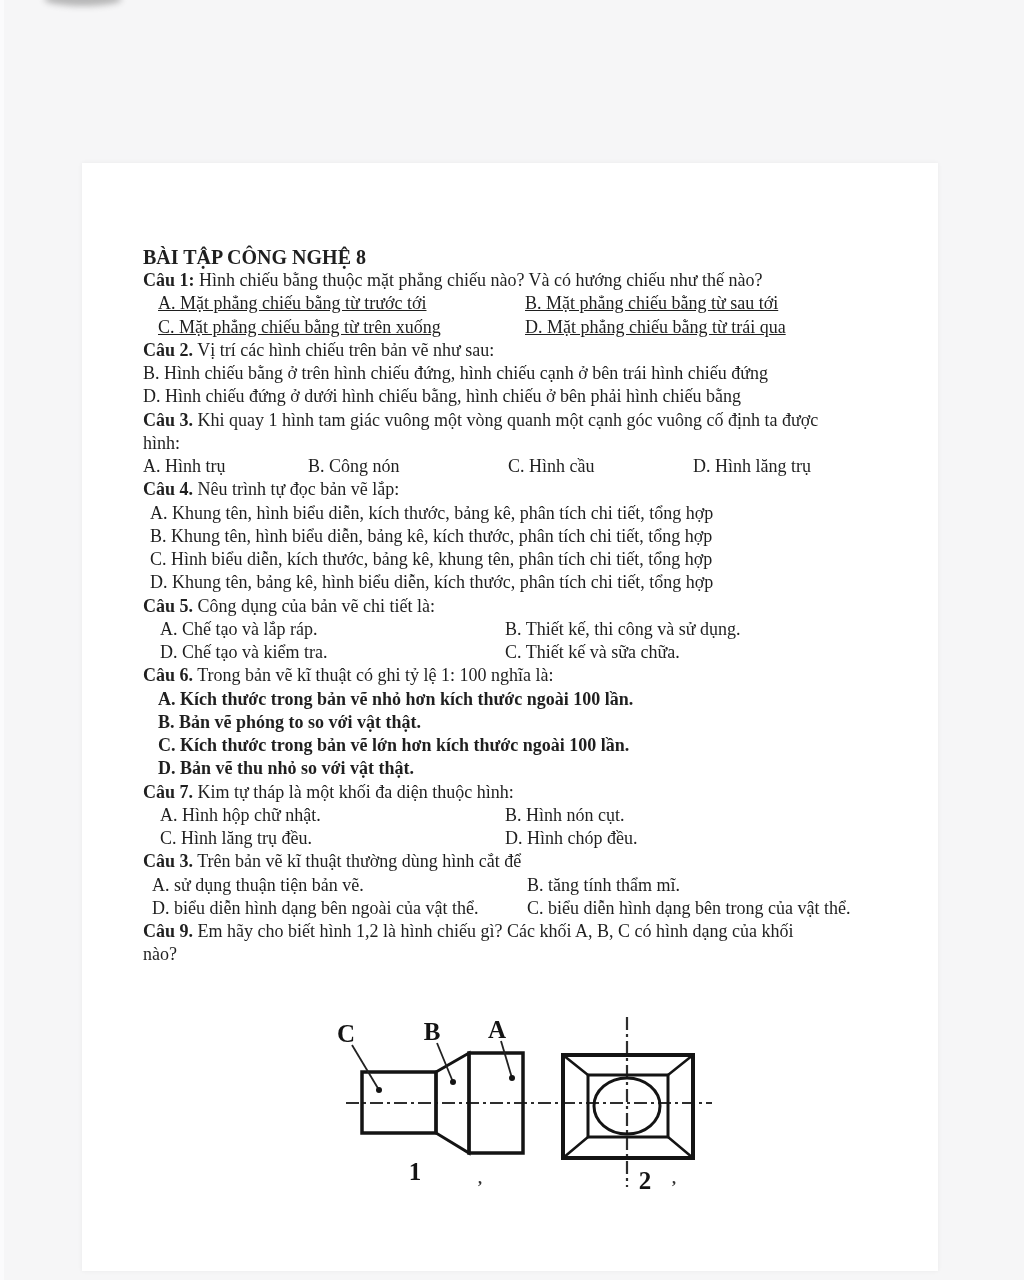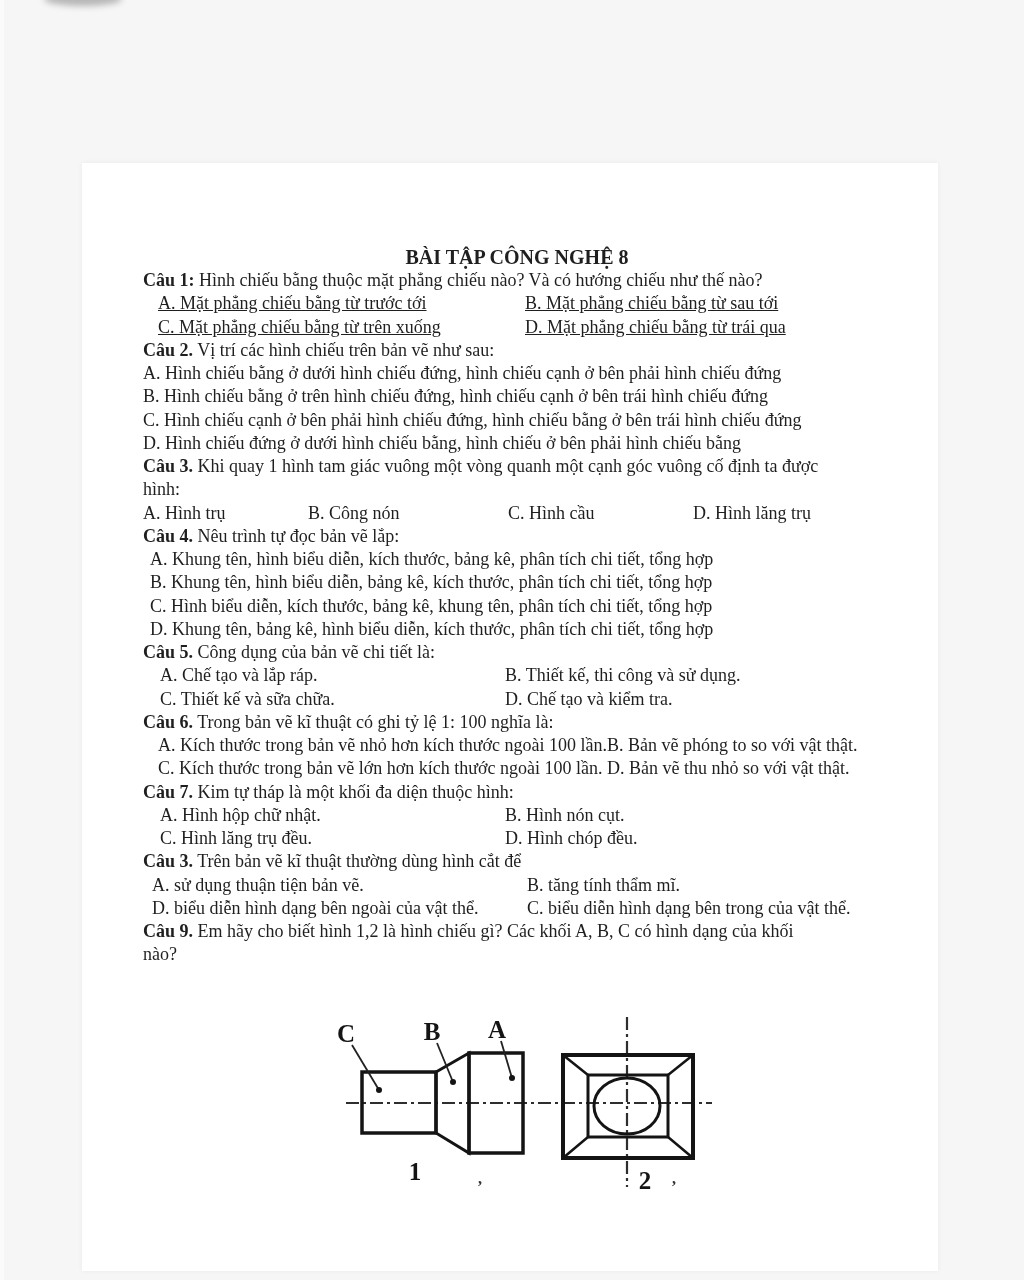--- a/index.html
+++ b/index.html
@@ -18,34 +18,34 @@
     position:absolute;left:82px;top:163px;width:856px;height:1108px;
     background:#ffffff;overflow:hidden;
     box-shadow:0 0 5px rgba(0,0,0,0.05);
   }
   .content{
     position:absolute;left:0;top:0;width:856px;
     padding:82px 33px 0 61px;box-sizing:border-box;
     font-size:18px;line-height:23.25px;
   }
   .title{
-    font-size:20px;font-weight:bold;text-align:center;
+    font-size:20px;font-weight:bold;
     line-height:24px;margin:0 14px 0 0;white-space:nowrap;
   }
   .question{margin:0;}
   .q-line{white-space:nowrap;}
   .q-label{font-weight:bold;}
   .opts{display:grid;}
   .opt{white-space:nowrap;}
   #q1 .opts{grid-template-columns:367px 1fr;padding-left:15px;text-decoration:underline;}
   #q2 .opts{grid-template-columns:1fr;padding-left:0;}
   #q3 .opts{grid-template-columns:165px 200px 185px 1fr;padding-left:0;}
   #q4 .opts{grid-template-columns:1fr;padding-left:7px;}
   #q5 .opts{grid-template-columns:345px 1fr;padding-left:17px;}
-  #q6 .opts{grid-template-columns:1fr 1fr;padding-left:15px;}
+  #q6 .opts{grid-template-columns:1fr;padding-left:15px;font-weight:bold;}
   #q7 .opts{grid-template-columns:345px 1fr;padding-left:17px;}
   #q8 .opts{grid-template-columns:375px 1fr;padding-left:9px;}
   .figure-wrap{position:absolute;left:248px;top:849px;width:390px;height:183px;}
   .figure-wrap svg{display:block;}
   .fig-label{font-family:"Liberation Serif",serif;font-weight:bold;font-size:25px;fill:#141414;}
   .fig-tick{font-family:"Liberation Serif",serif;font-weight:bold;font-size:16px;fill:#333;}
   .outline{fill:none;stroke:#141414;}
   .centerline{fill:none;stroke:#2e2e2e;stroke-width:2.2;stroke-dasharray:13 4 3 4;}
   .leader{fill:none;stroke:#222;stroke-width:1.8;}
 </style>
@@ -64,23 +64,21 @@
           <div class="opts">
             <div class="opt">A. Mặt phẳng chiếu bằng từ trước tới</div>
             <div class="opt">B. Mặt phẳng chiếu bằng từ sau tới</div>
             <div class="opt">C. Mặt phẳng chiếu bằng từ trên xuống</div>
             <div class="opt">D. Mặt phẳng chiếu bằng từ trái qua</div>
           </div>
         </div>
         <div id="q2" class="question">
           <div class="q-line"><span class="q-label">Câu 2.</span> Vị trí các hình chiếu trên bản vẽ như sau:</div>
           <div class="opts">
-            <div class="opt">A. Hình chiếu bằng ở dưới hình chiếu đứng, hình chiếu cạnh ở bên phải hình chiếu đứng</div>
             <div class="opt">B. Hình chiếu bằng ở trên hình chiếu đứng, hình chiếu cạnh ở bên trái hình chiếu đứng</div>
-            <div class="opt">C. Hình chiếu cạnh ở bên phải hình chiếu đứng, hình chiếu bằng ở bên trái hình chiếu đứng</div>
             <div class="opt">D. Hình chiếu đứng ở dưới hình chiếu bằng, hình chiếu ở bên phải hình chiếu bằng</div>
           </div>
         </div>
         <div id="q3" class="question">
           <div class="q-line"><span class="q-label">Câu 3.</span> Khi quay 1 hình tam giác vuông một vòng quanh một cạnh góc vuông cố định ta được</div>
           <div class="q-line">hình:</div>
           <div class="opts">
             <div class="opt">A. Hình trụ</div>
             <div class="opt">B. Công nón</div>
             <div class="opt">C. Hình cầu</div>
@@ -94,22 +92,22 @@
             <div class="opt">B. Khung tên, hình biểu diễn, bảng kê, kích thước, phân tích chi tiết, tổng hợp</div>
             <div class="opt">C. Hình biểu diễn, kích thước, bảng kê, khung tên, phân tích chi tiết, tổng hợp</div>
             <div class="opt">D. Khung tên, bảng kê, hình biểu diễn, kích thước, phân tích chi tiết, tổng hợp</div>
           </div>
         </div>
         <div id="q5" class="question">
           <div class="q-line"><span class="q-label">Câu 5.</span> Công dụng của bản vẽ chi tiết là:</div>
           <div class="opts">
             <div class="opt">A. Chế tạo và lắp ráp.</div>
             <div class="opt">B. Thiết kế, thi công và sử dụng.</div>
+            <div class="opt">D. Chế tạo và kiểm tra.</div>
             <div class="opt">C. Thiết kế và sữa chữa.</div>
-            <div class="opt">D. Chế tạo và kiểm tra.</div>
           </div>
         </div>
         <div id="q6" class="question">
           <div class="q-line"><span class="q-label">Câu 6.</span> Trong bản vẽ kĩ thuật có ghi tỷ lệ 1: 100 nghĩa là:</div>
           <div class="opts">
             <div class="opt">A. Kích thước trong bản vẽ nhỏ hơn kích thước ngoài 100 lần.</div>
             <div class="opt">B. Bản vẽ phóng to so với vật thật.</div>
             <div class="opt">C. Kích thước trong bản vẽ lớn hơn kích thước ngoài 100 lần.</div>
             <div class="opt">D. Bản vẽ thu nhỏ so với vật thật.</div>
           </div>

